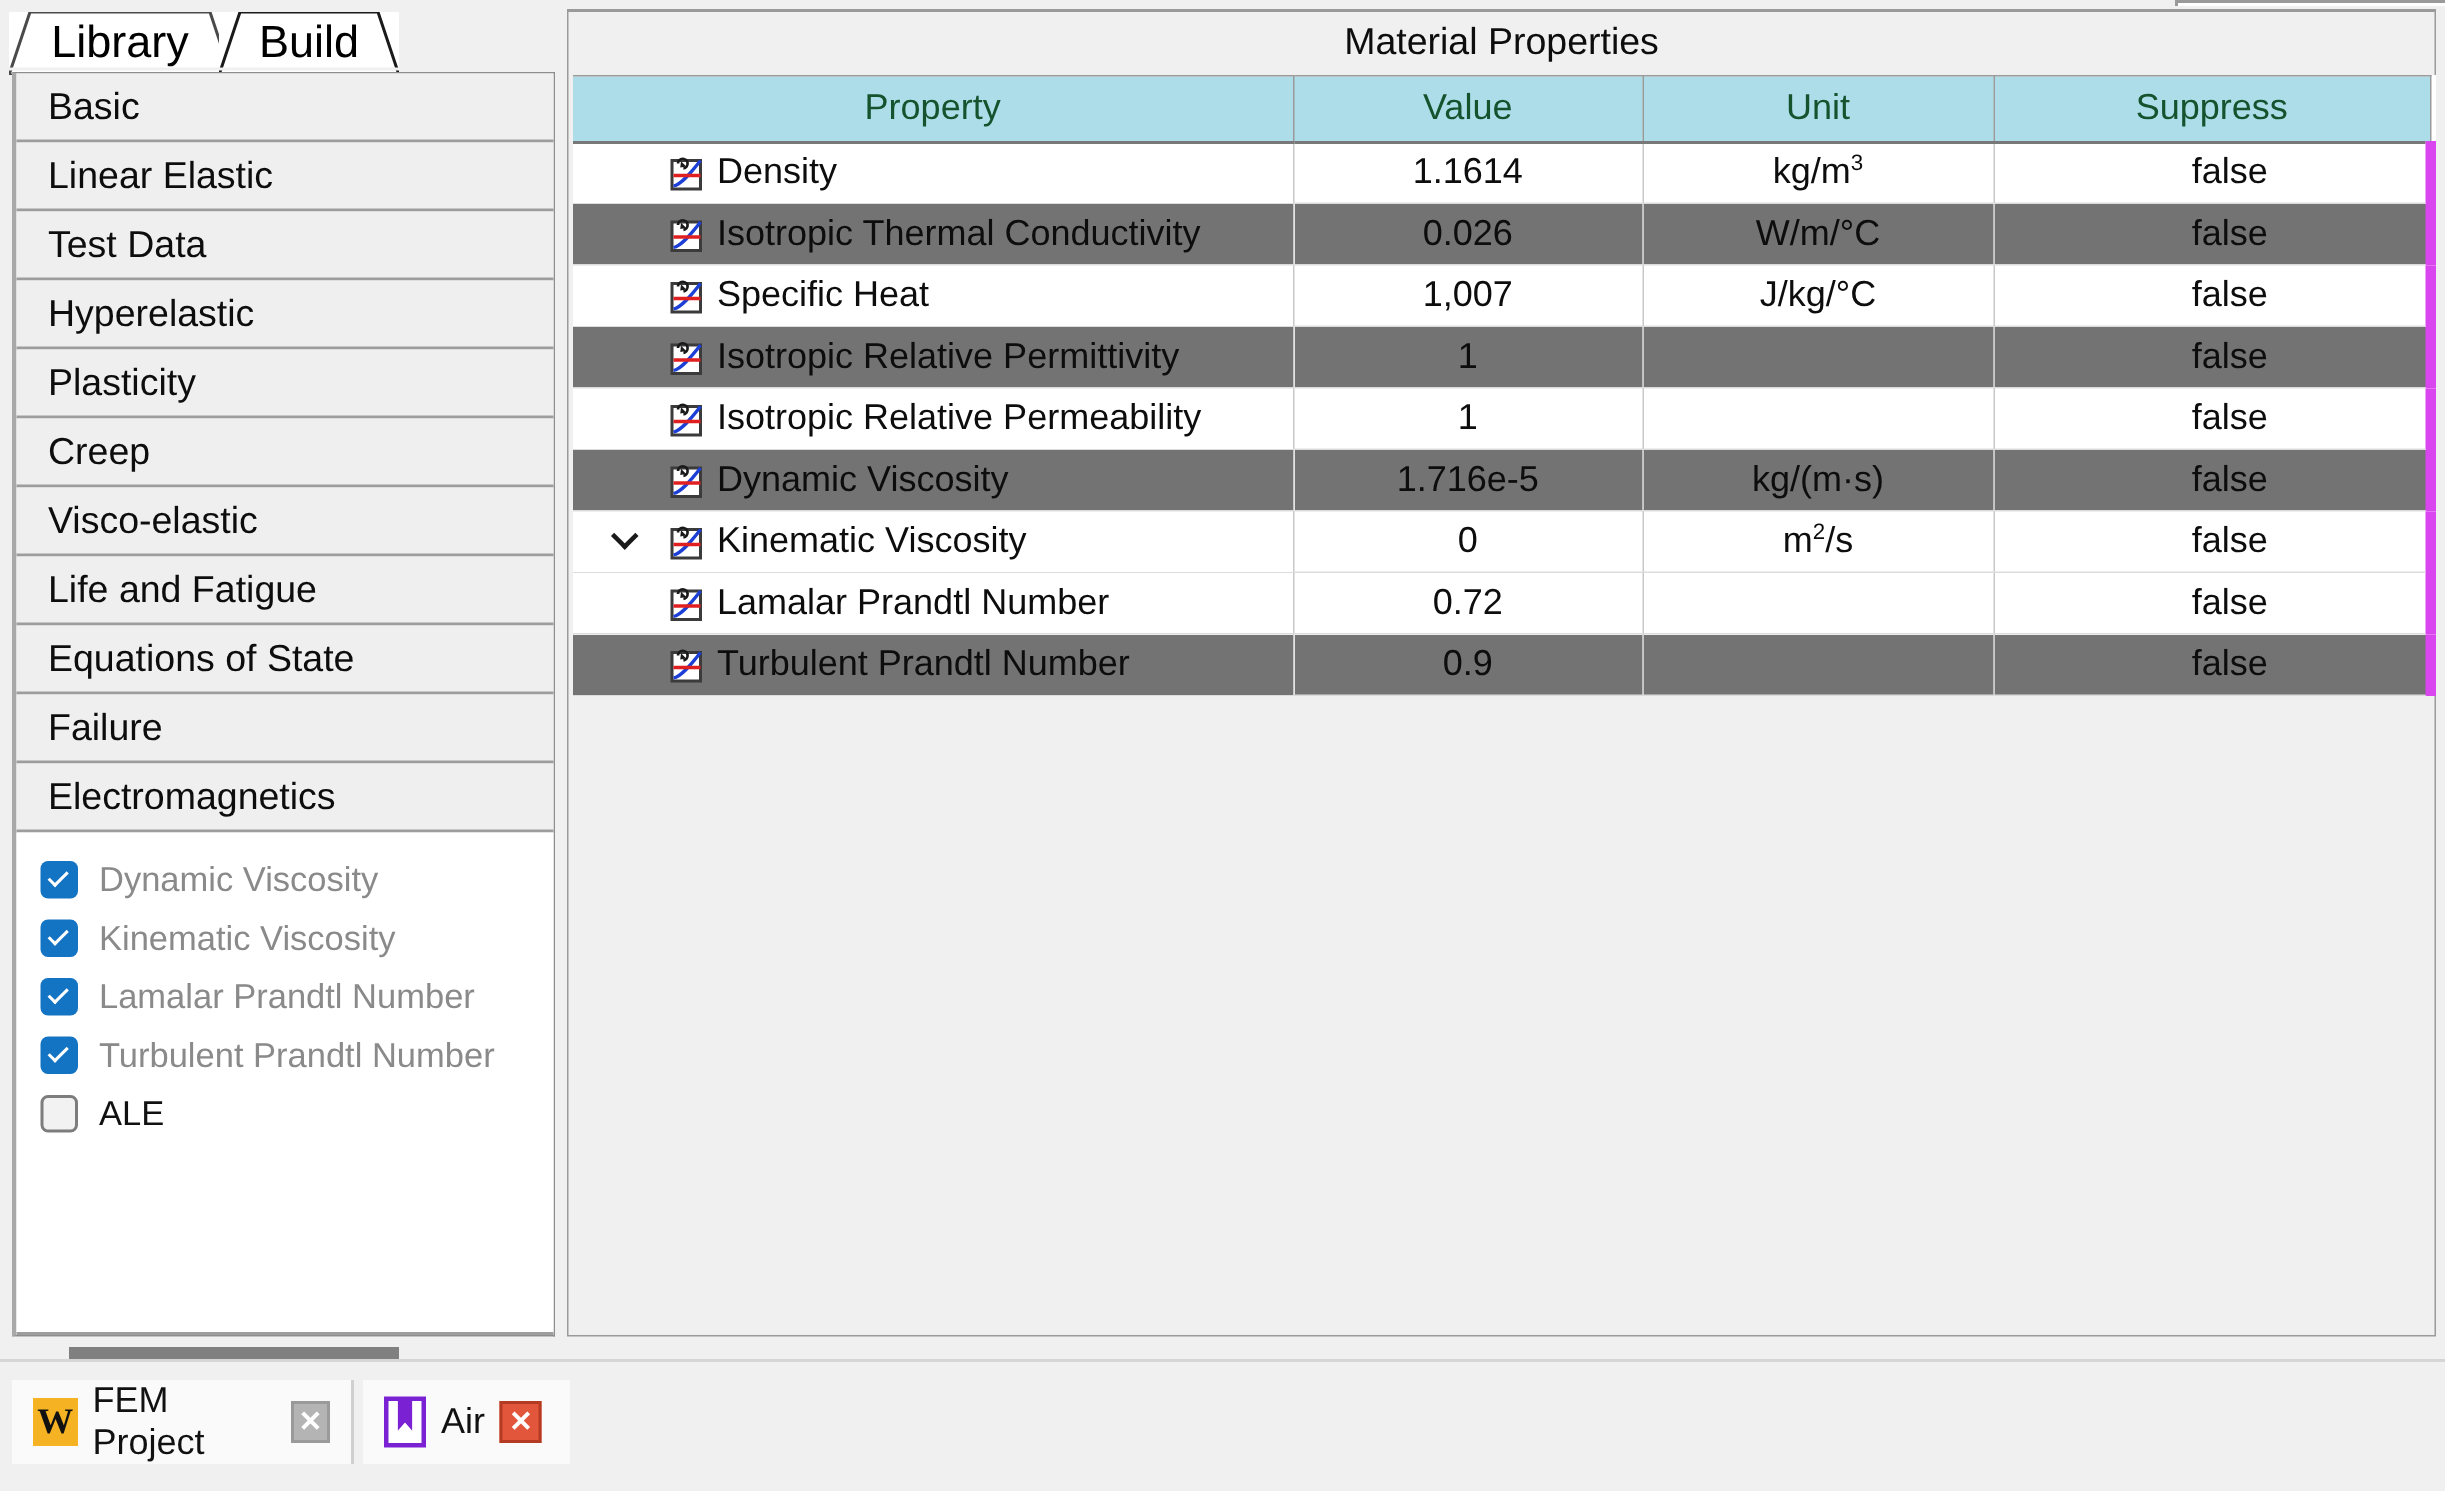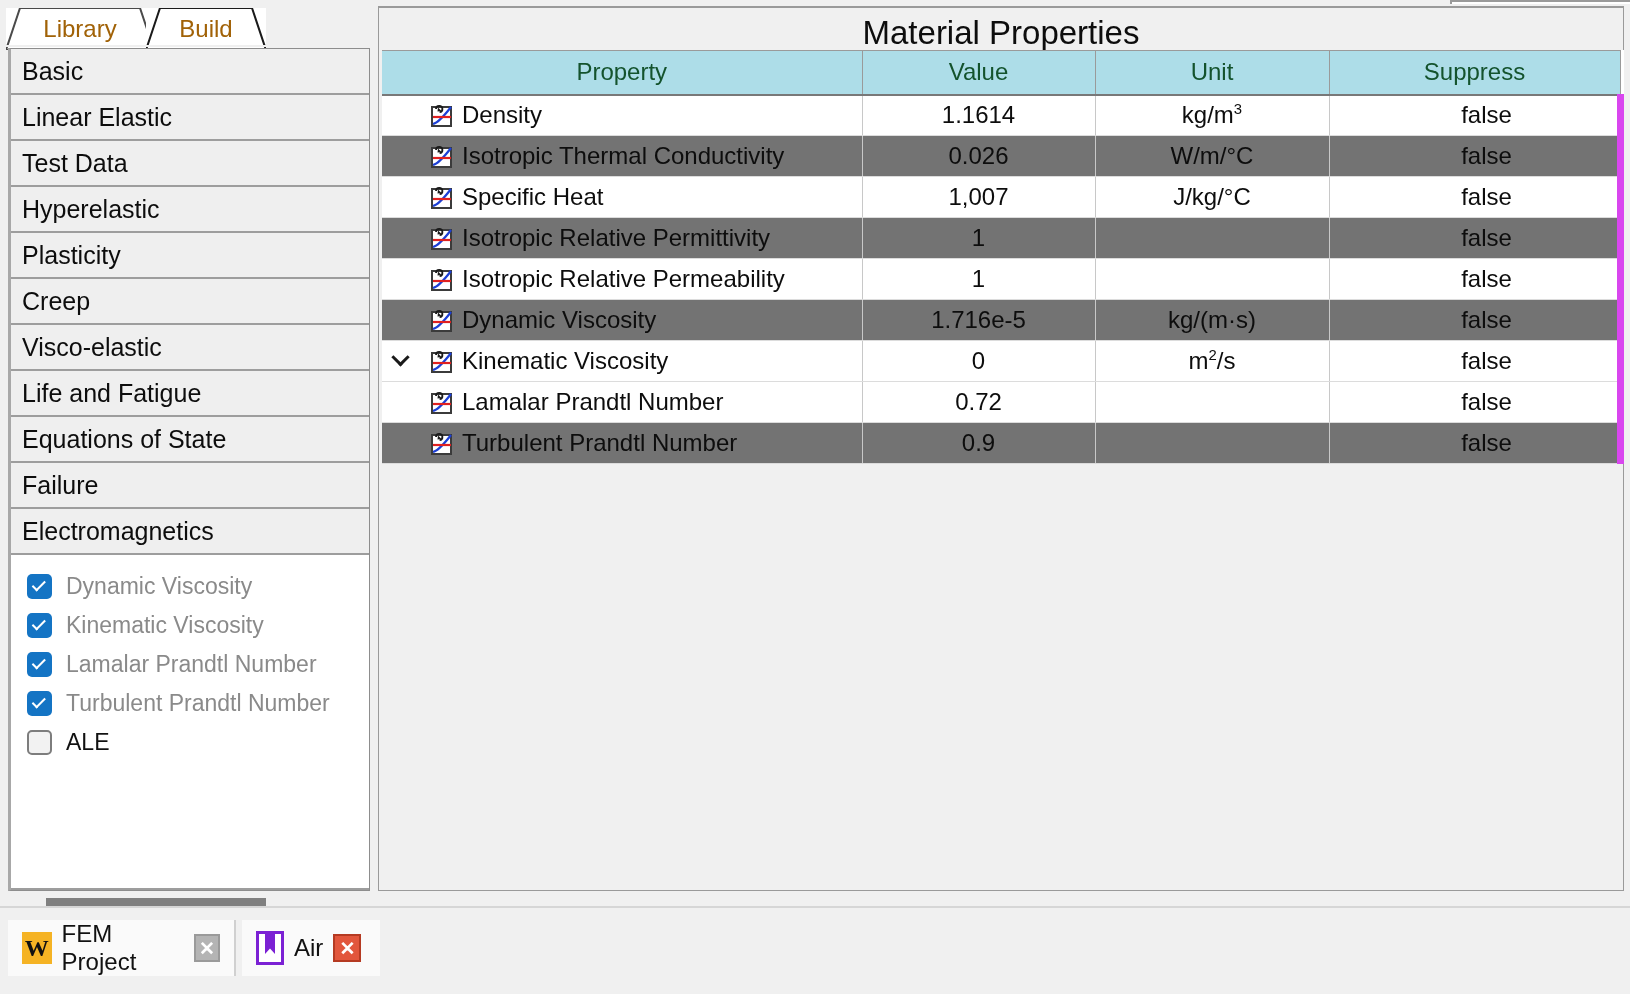--- a/index.html
+++ b/index.html
@@ -21,21 +21,21 @@
     background: #ffffff;
   }
 
   
   #tabbar {
     position: absolute; left: 0; top: 4px; width: 1630px; height: 46px;
   }
   .tab {
     position: absolute; top: 4px; height: 42px;
     display: flex; align-items: center; justify-content: center;
-    font-size: 24px; color: #a16207;
+    font-size: 30px; color: #000000;
     background: #ffffff;
     padding: 0 26px;
   }
   .tab-shape {
     position: absolute; top: 0; left: 0; width: 100%; height: 100%;
     pointer-events: none;
   }
   #tab-library { left: 6px; width: 148px; }
   #tab-build   { left: 146px; width: 120px; }
   #tab-build-label, #tab-library-label { position: relative; z-index: 2; }
@@ -52,21 +52,21 @@
     background: #ffffff;
     border: 1px solid #8d8d8d;
     border-left: 3px solid #a8a8a8;
     display: flex; flex-direction: column;
   }
   .accordion-item {
     height: 46px; flex: 0 0 46px;
     background: #efefef;
     border-bottom: 2px solid #9d9d9d;
     display: flex; align-items: center;
-    padding-left: 11px;
+    padding-left: 21px;
     font-size: 25px; color: #0d0d0d;
     white-space: nowrap;
     text-align: right;
   }
   #checkbox-panel {
     flex: 1 1 auto;
     background: #ffffff;
     padding: 12px 0 0 16px;
     border-bottom: 2px solid #9d9d9d;
   }
@@ -102,21 +102,21 @@
 
   
   #right-panel {
     position: absolute; left: 378px; top: 6px; width: 1246px; height: 885px;
     background: #f0f0f0;
     border: 1px solid #9a9a9a;
     border-top: 2px solid #9a9a9a;
   }
   #panel-title {
     position: absolute; left: 0; top: 6px; width: 100%;
-    text-align: center; font-size: 33px; color: #0d0d0d;
+    text-align: center; font-size: 25px; color: #0d0d0d;
   }
 
   
   #prop-table {
     position: absolute; left: 3px; top: 42px;
     width: 1238px;
     border-collapse: collapse;
     table-layout: fixed;
     background: #ffffff;
   }
@@ -137,21 +137,21 @@
     border-bottom: 1px solid #dcdcdc;
     text-align: center;
     overflow: hidden; white-space: nowrap;
   }
   #prop-table td:last-child { border-right: 7px solid #d946ef; padding-left: 27px; }
   #prop-table tr.odd td { background: #ffffff; }
   #prop-table tr.even td { background: #737373; }
   td.prop-cell {
     text-align: left;
     position: relative;
-    padding-left: 0;
+    padding-left: 16px;
   }
   .prop-inner { display: flex; align-items: center; height: 100%; }
   .chevron-slot { flex: 0 0 36px; display: flex; align-items: center; justify-content: center; }
   .chev {
     width: 13px; height: 13px;
     border-right: 3px solid #1a1a1a; border-bottom: 3px solid #1a1a1a;
     transform: rotate(45deg) translate(-3px,-3px);
   }
   .icon-slot { flex: 0 0 44px; display: flex; align-items: center; justify-content: center; }
   .prop-text { font-size: 24px; }

